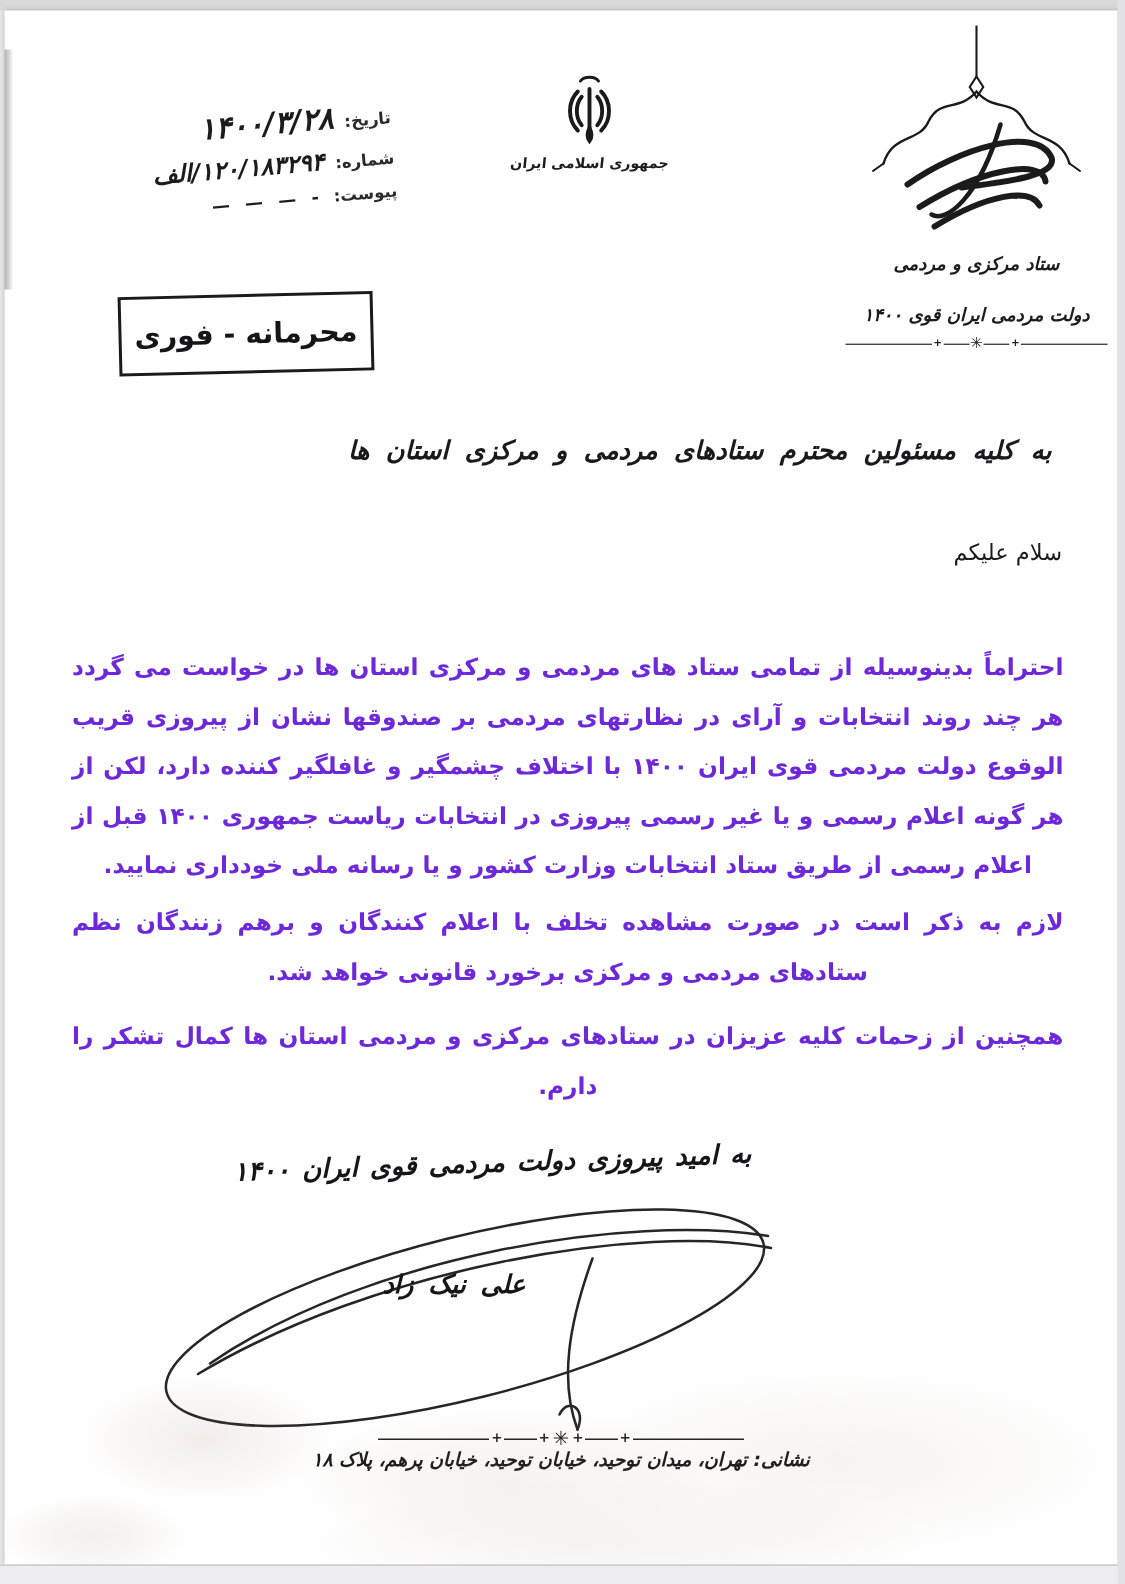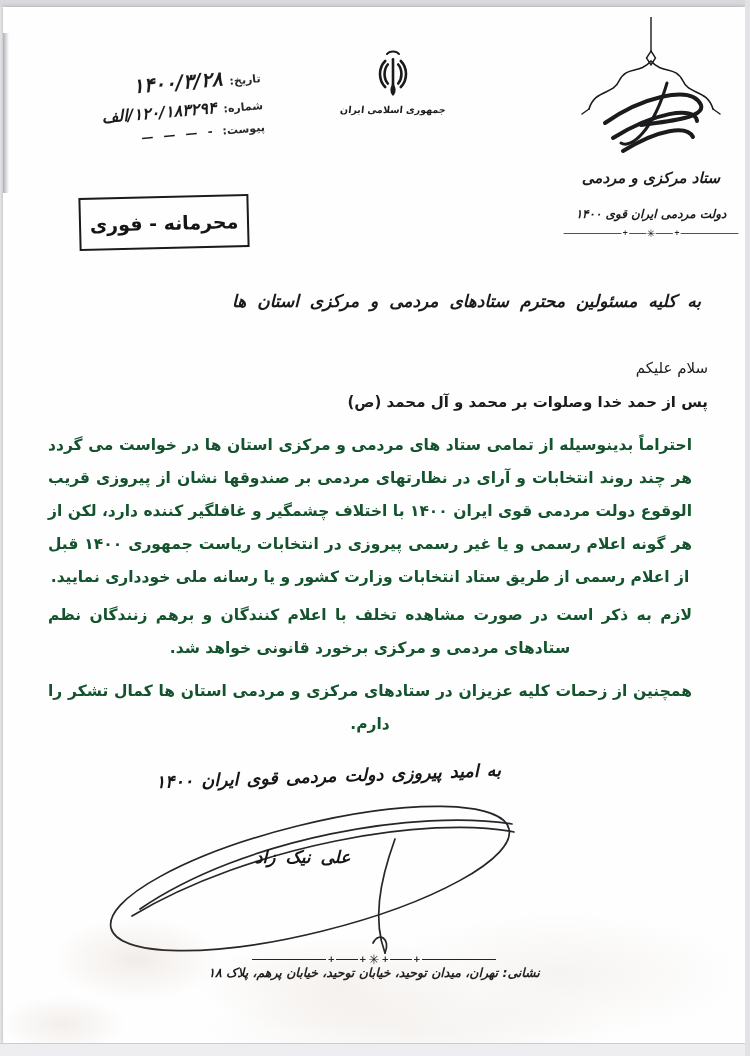--- a/index.html
+++ b/index.html
@@ -50,21 +50,21 @@
   .hand-value.dash { font-size:12px; letter-spacing:3px; font-style:normal; }
 
   
   .emblem-wrap { position:absolute; left:330px; top:40px; width:120px; text-align:center; }
   .emblem-wrap svg { display:block; margin:0 auto; }
   .emblem-caption { font-size:9.5px; font-weight:bold; margin-top:3px; transform:skewX(-6deg); }
 
   
   .logo-wrap { position:absolute; left:556px; top:10px; width:184px; text-align:center; }
   .logo-wrap svg { display:block; margin:0 auto; }
-  .logo-line1 { font-size:15px; font-weight:bold; font-style:italic; margin-top:2px; }
+  .logo-line1 { font-size:12px; font-weight:bold; font-style:italic; margin-top:2px; }
   .logo-line2 { font-size:12px; font-weight:bold; font-style:italic; margin-top:20px; }
 
   
   .divider { display:flex; align-items:center; justify-content:center; direction:ltr; }
   .divider .dline { border-top:1.4px solid #222; flex:0 0 auto; }
   .divider .dline.long { width:74px; }
   .divider .dline.short { width:22px; }
   .divider .tick { font-size:9px; font-weight:bold; line-height:1; padding:0 1px; color:#222; }
   .divider .orn { font-size:13px; line-height:1; color:#222; padding:0 1px; }
   .logo-divider { margin-top:6px; transform:scale(.78); }
@@ -83,23 +83,23 @@
   .recipient {
     position:absolute; right:44px; top:284px;
     font-size:17px; font-weight:bold; font-style:italic;
     direction:rtl; white-space:nowrap; word-spacing:5px; color:#1a1a1c;
   }
 
   .salutation { position:absolute; right:37px; top:352px; font-size:15px; font-weight:normal; direction:rtl; }
   .opening    { position:absolute; right:37px; top:386px; font-size:15px; font-weight:bold; direction:rtl; }
 
   .body-par {
-    position:absolute; left:45px; right:53px;
+    position:absolute; left:45px; right:36px;
     direction:rtl; text-align:justify; text-align-last:center;
-    font-size:15.5px; font-weight:bold; line-height:33px; color:#14532d;
+    font-size:15.5px; font-weight:bold; line-height:33px; color:#6d28d9;
   }
   .par1 { top:422px; }
   .par2 { top:592px; }
   .par3 { top:668px; }
 
   
   .slogan {
     position:absolute; left:100px; top:760px; width:398px;
     direction:rtl; text-align:right; white-space:nowrap;
     font-size:17.5px; font-weight:bold; font-style:italic; word-spacing:2px;
@@ -180,21 +180,20 @@
       <span class="tick">+</span>
       <span class="dline long"></span>
     </div>
   </div>
 
   <div class="stamp">محرمانه - فوری</div>
 
   <div class="recipient">به کلیه مسئولین محترم ستادهای مردمی و مرکزی استان ها</div>
 
   <div class="salutation">سلام علیکم</div>
-  <div class="opening">پس از حمد خدا وصلوات بر محمد و آل محمد (ص)</div>
 
   <p class="body-par par1">احتراماً بدینوسیله از تمامی ستاد های مردمی و مرکزی استان ها در خواست می گردد هر چند روند انتخابات و آرای در نظارتهای مردمی بر صندوقها نشان از پیروزی قریب الوقوع دولت مردمی قوی ایران ۱۴۰۰ با اختلاف چشمگیر و غافلگیر کننده دارد، لکن از هر گونه اعلام رسمی و یا غیر رسمی پیروزی در انتخابات ریاست جمهوری ۱۴۰۰ قبل از اعلام رسمی از طریق ستاد انتخابات وزارت کشور و یا رسانه ملی خودداری نمایید.</p>
   <p class="body-par par2">لازم به ذکر است در صورت مشاهده تخلف با اعلام کنندگان و برهم زنندگان نظم ستادهای مردمی و مرکزی برخورد قانونی خواهد شد.</p>
   <p class="body-par par3">همچنین از زحمات کلیه عزیزان در ستادهای مرکزی و مردمی استان ها کمال تشکر را دارم.</p>
 
   <div class="slogan">به امید پیروزی دولت مردمی قوی ایران ۱۴۰۰</div>
 
   <svg class="signature-svg" width="432" height="178" viewBox="0 0 432 178">
     <g stroke="#26262a" fill="none" stroke-width="1.7" stroke-linecap="round">
       <path d="M26 145 A205 54 -14 0 1 424 46 A205 54 -14 0 1 26 145 Z"></path>

